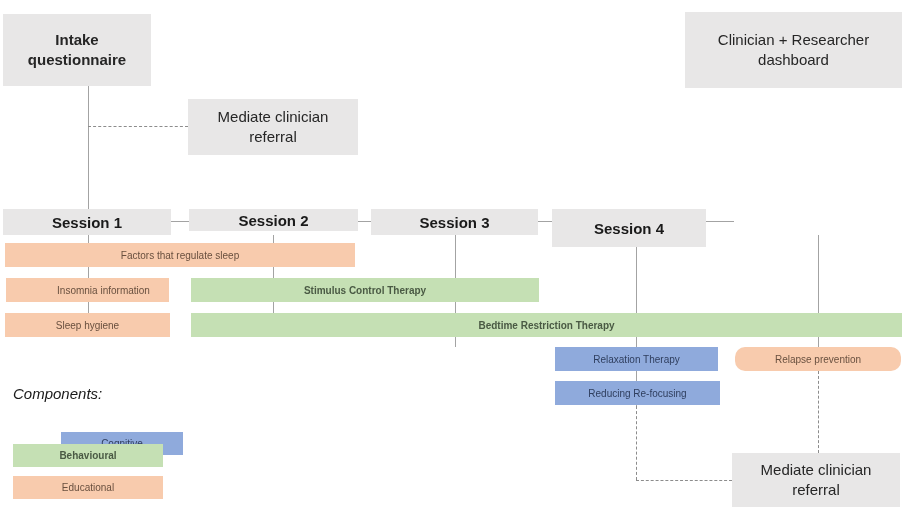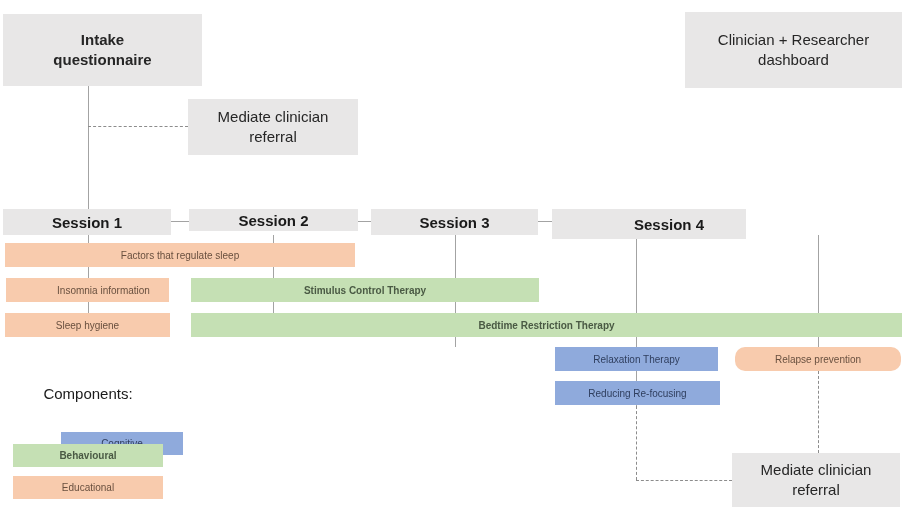--- a/index.html
+++ b/index.html
@@ -39,21 +39,21 @@
   }
   .bar.orange{background:#f8cbad;color:#69503f;}
   .bar.green{background:#c5e0b4;color:#4a5a44;font-weight:bold;}
   .bar.blue{background:#8faadc;color:#2f3e5e;}
   .vline{position:absolute;width:1px;background:#a3a3a3;}
   .hline{position:absolute;height:1px;background:#a3a3a3;}
   .vdash{position:absolute;width:0;border-left:1px dashed #8c8c8c;}
   .hdash{position:absolute;height:0;border-top:1px dashed #8c8c8c;}
   .legend-title{
     position:absolute;
-    color:#1a1a1a;font-size:15px;text-align:center;
+    color:#1a1a1a;font-size:15px;text-align:left;font-style:italic;
   }
 </style>
 </head>
 <body>
 
 <div class="canvas">
 
   <div class="vline" style="left:88px;top:86px;height:123px;"></div>
   <div class="hdash" style="left:88px;top:126px;width:100px;"></div>
 
@@ -65,40 +65,40 @@
   <div class="vline" style="left:88px;top:235px;height:78px;"></div>
   <div class="vline" style="left:273px;top:235px;height:78px;"></div>
   <div class="vline" style="left:455px;top:235px;height:112px;"></div>
   <div class="vline" style="left:636px;top:235px;height:171px;"></div>
   <div class="vline" style="left:818px;top:235px;height:136px;"></div>
 
   <div class="vdash" style="left:636px;top:406px;height:74px;"></div>
   <div class="hdash" style="left:636px;top:480px;width:96px;"></div>
   <div class="vdash" style="left:818px;top:371px;height:82px;"></div>
 
-  <div class="gbox bold" style="left:3px;top:14px;width:199px;height:72px;">
+  <div class="gbox bold" style="left:3px;top:14px;width:148px;height:72px;">
     <span class="inner" style="max-width:112px;">Intake questionnaire</span>
   </div>
 
   <div class="gbox" style="left:188px;top:99px;width:170px;height:56px;">
     <span class="inner" style="max-width:132px;">Mediate clinician referral</span>
   </div>
 
   <div class="gbox" style="left:685px;top:12px;width:217px;height:76px;">
     <span class="inner" style="max-width:172px;">Clinician + Researcher dashboard</span>
   </div>
 
   <div class="gbox" style="left:732px;top:453px;width:168px;height:54px;">
     <span class="inner" style="max-width:132px;">Mediate clinician referral</span>
   </div>
 
   <div class="session" style="left:3px;top:209px;width:168px;height:26px;">Session 1</div>
   <div class="session" style="left:189px;top:209px;width:169px;height:22px;">Session 2</div>
   <div class="session" style="left:371px;top:209px;width:167px;height:26px;">Session 3</div>
-  <div class="session" style="left:552px;top:209px;width:154px;height:30px;padding-left:40px;">Session 4</div>
+  <div class="session" style="left:552px;top:209px;width:154px;height:38px;">Session 4</div>
 
   <div class="bar orange" style="left:5px;top:243px;width:350px;">Factors that regulate sleep</div>
   <div class="bar orange" style="left:6px;top:278px;width:131px;padding-left:32px;">Insomnia information</div>
   <div class="bar green" style="left:191px;top:278px;width:348px;">Stimulus Control Therapy</div>
   <div class="bar orange" style="left:5px;top:313px;width:165px;">Sleep hygiene</div>
   <div class="bar green" style="left:191px;top:313px;width:711px;">Bedtime Restriction Therapy</div>
   <div class="bar blue" style="left:555px;top:347px;width:163px;">Relaxation Therapy</div>
   <div class="bar orange" style="left:735px;top:347px;width:166px;border-radius:10px;">Relapse prevention</div>
   <div class="bar blue" style="left:555px;top:381px;width:165px;">Reducing Re-focusing</div>
 

